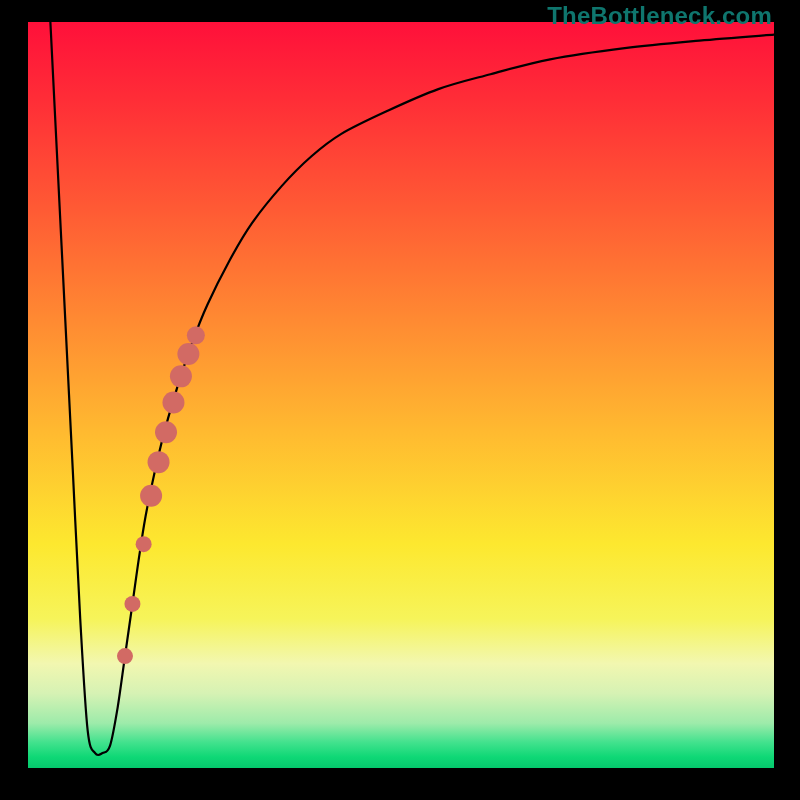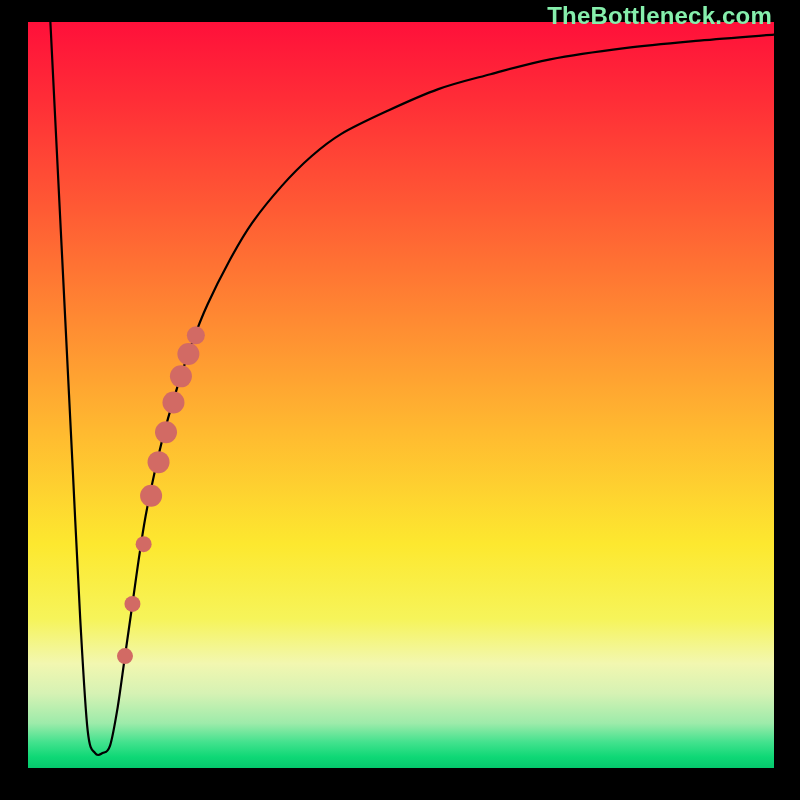--- a/index.html
+++ b/index.html
@@ -26,21 +26,21 @@
     height: 746px;
     overflow: hidden;
   }
   .watermark {
     position: absolute;
     top: 2px;
     right: 28px;
     font-family: Arial, Helvetica, sans-serif;
     font-size: 24px;
     font-weight: 600;
-    color: #86efac;
+    color: #0f766e;
     letter-spacing: 0.2px;
   }
   svg { display: block; }
 </style>
 </head>
 <body>
 
 <div class="frame">
   <div class="plot-area">
     <svg id="chart-svg" width="746" height="746" viewBox="0 0 746 746">

